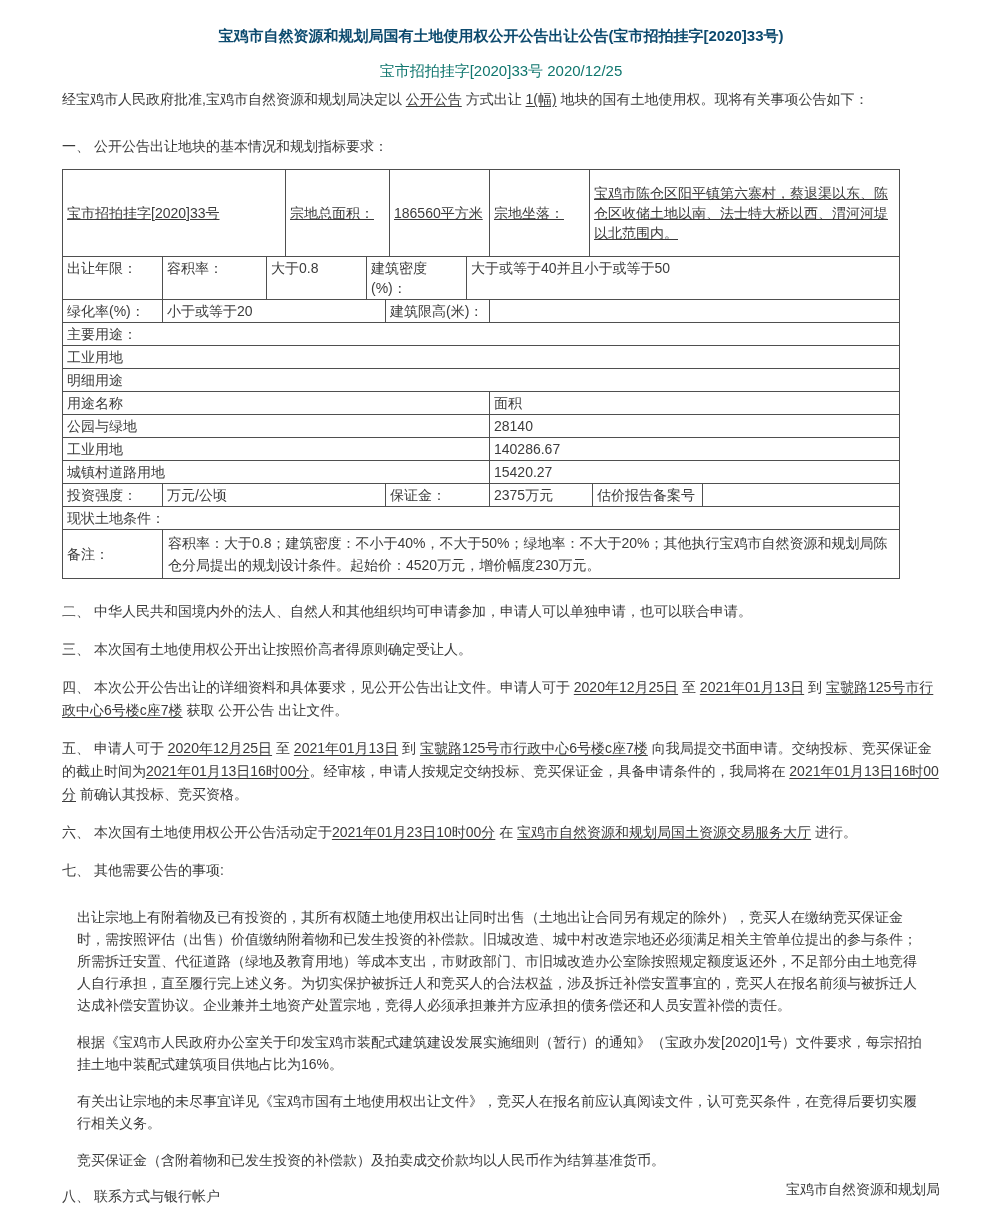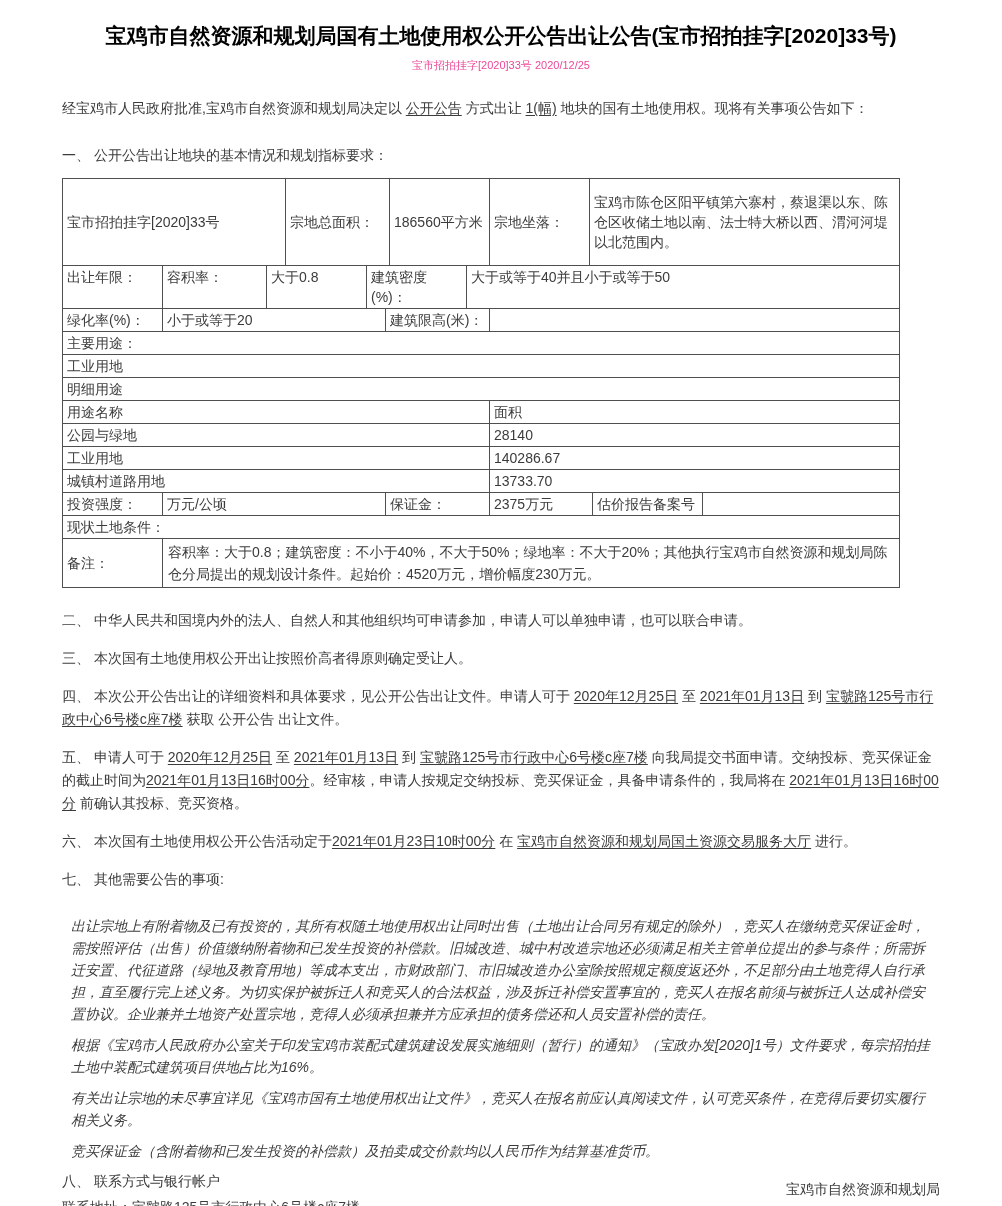--- a/index.html
+++ b/index.html
@@ -2,38 +2,38 @@
 <html><head>
 <meta charset="utf-8">
 <style>
   html,body{margin:0;padding:0;background:#ffffff;}
   body{
     width:1002px;height:1206px;
     font-family:"Liberation Sans","DejaVu Sans",sans-serif;
     color:#3b3b3b;font-size:14px;position:relative;
   }
   .page{padding:26px 62px 0 62px;width:878px;box-sizing:content-box;}
-  .doc-title{font-size:21px;font-weight:bold;text-align:center;line-height:20px;color:#000000;}
-  .doc-subtitle{font-size:11px;text-align:center;line-height:20px;margin-top:9px;color:#ec4899;}
-  .intro{margin-top:23px;line-height:21px;}
+  .doc-title{font-size:15px;font-weight:bold;text-align:center;line-height:20px;color:#0c4a6e;}
+  .doc-subtitle{font-size:15px;text-align:center;line-height:20px;margin-top:15px;color:#0f766e;}
+  .intro{margin-top:8px;line-height:21px;}
   .sec-heading{margin-top:26px;line-height:20px;}
-  .para{line-height:22px;margin:9px;font-style:italic;}
+  .para{line-height:22px;margin:15px;}
   .sec{margin-top:15px;line-height:23px;}
   .sec-gap{margin-top:21px;}
   
   .tbl{margin-top:13px;width:838px;border:1px solid #4f4f4f;box-sizing:border-box;}
   .tr{display:flex;border-bottom:1px solid #4f4f4f;}
   .tr:last-child{border-bottom:none;}
   .tc{border-right:1px solid #4f4f4f;padding:1px 4px;box-sizing:border-box;line-height:20px;flex:none;}
   .tc:last-child{border-right:none;}
   .fill{flex:1 1 auto;}
   .w1{width:100px;}.w2{width:223px;}.w3{width:104px;}.w4{width:100px;}.w5{width:100px;}
   .w4i{width:103px;}.w5i{width:110px;}
   .wA{width:427px;}
-  .vc{display:flex;align-items:center;}
+  .vc{display:flex;align-items:center;text-decoration:underline;}
   .r1 .tc{min-height:86px;}
   .note-cell{line-height:22px;padding:2px 5px;}
   .note-label{display:flex;align-items:center;}
   
   .s7-block{margin-top:24px;}
   .contact-line{line-height:18px;margin-top:7px;}
   .s8{line-height:20px;}
   .footer{position:absolute;right:62px;top:1180px;line-height:18px;}
   u,.useg{text-decoration:underline;text-underline-offset:2px;}
 </style>
@@ -86,21 +86,21 @@
     <div class="tr">
       <div class="tc wA">公园与绿地</div>
       <div class="tc fill">28140</div>
     </div>
     <div class="tr">
       <div class="tc wA">工业用地</div>
       <div class="tc fill">140286.67</div>
     </div>
     <div class="tr">
       <div class="tc wA">城镇村道路用地</div>
-      <div class="tc fill">13733.70</div>
+      <div class="tc fill">15420.27</div>
     </div>
     <div class="tr">
       <div class="tc w1">投资强度：</div>
       <div class="tc w2">万元/公顷</div>
       <div class="tc w3">保证金：</div>
       <div class="tc w4i">2375万元</div>
       <div class="tc w5i">估价报告备案号</div>
       <div class="tc fill"></div>
     </div>
     <div class="tr">

